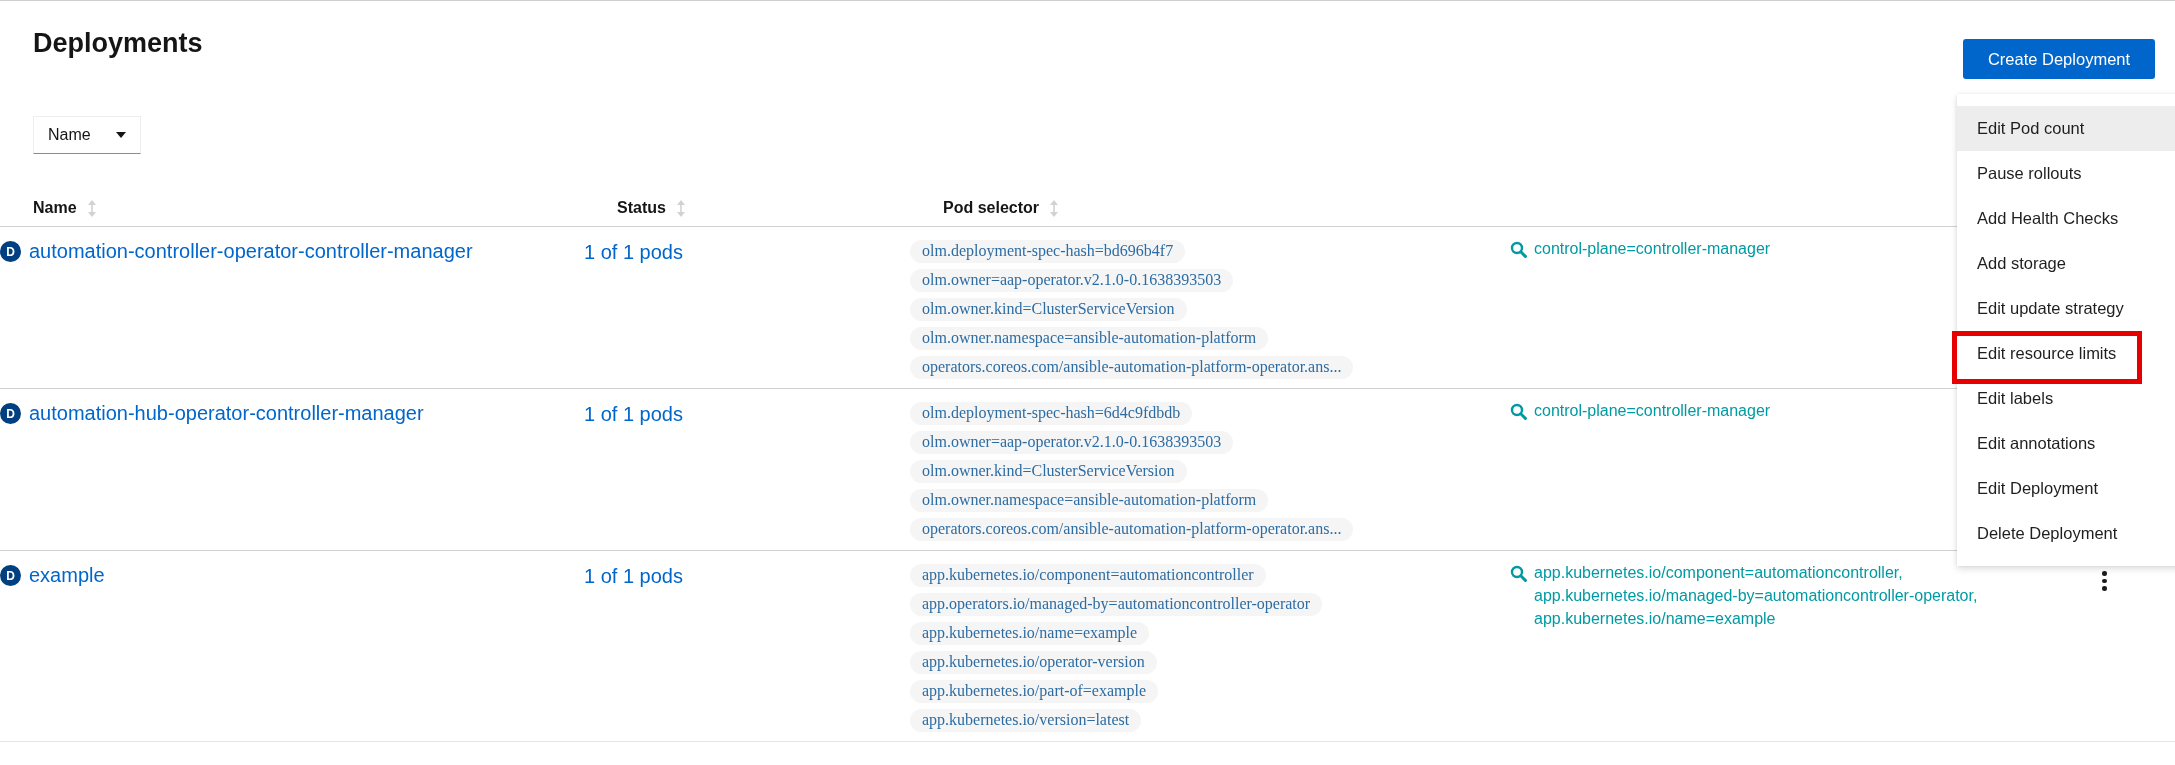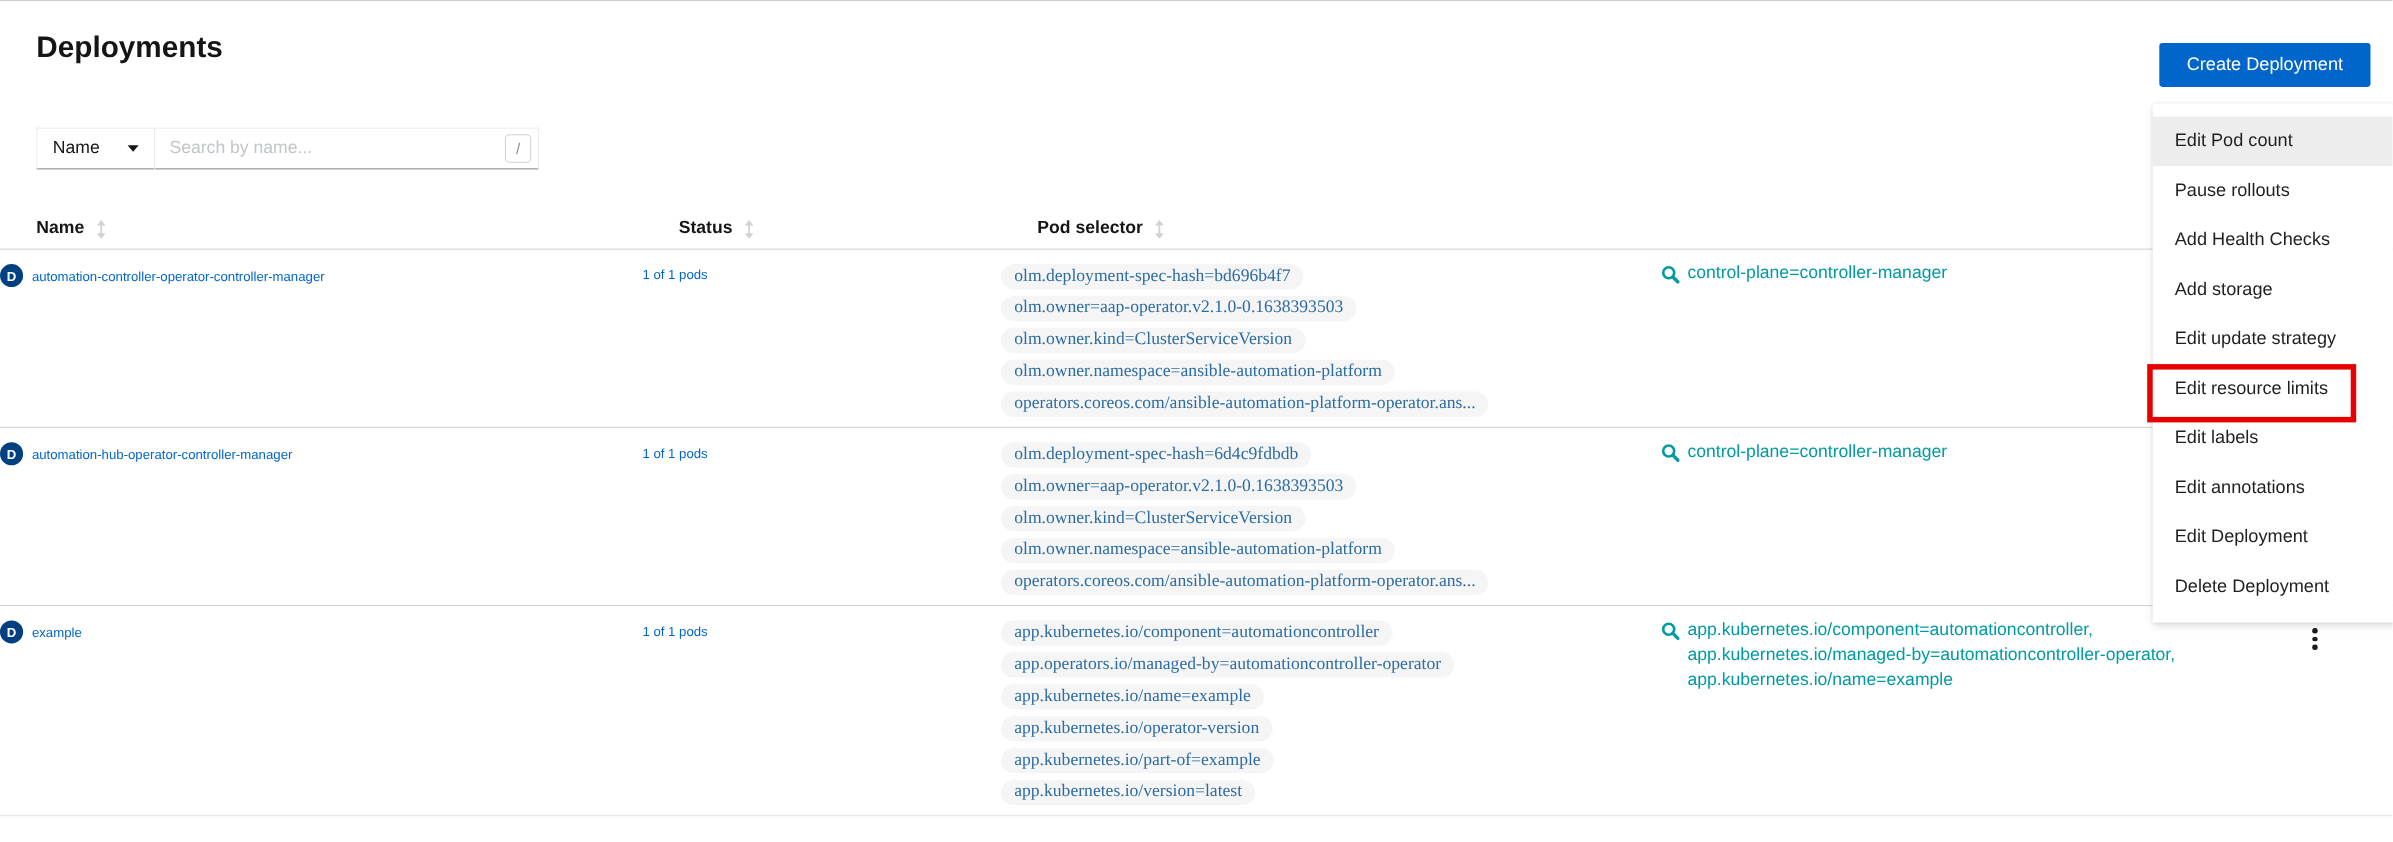--- a/index.html
+++ b/index.html
@@ -64,21 +64,21 @@
   .sort-icon { display: inline-flex; }
   .row { border-bottom: 1px solid #d2d2d2; padding: 13px 0 9px 0; align-items: start; }
   .row:last-child { border-bottom: 1px solid #e4e4e4; }
 
   .name-cell { display: flex; align-items: center; gap: 8px; }
   .res-badge {
     width: 21px; height: 21px; border-radius: 50%; background: #004080; color: #fff;
     font-size: 12px; font-weight: 700; display: flex; align-items: center;
     justify-content: center; flex: none;
   }
-  .link { color: #0066cc; font-size: 12px; text-decoration: none; cursor: pointer; }
+  .link { color: #0066cc; font-size: 20px; text-decoration: none; cursor: pointer; }
   .status-cell { padding-top: 1px; }
 
   .labels-cell { display: flex; flex-direction: column; gap: 6px; align-items: flex-start; }
   .chip {
     background: #f5f5f5; border-radius: 13px; padding: 2px 12px 3px 12px;
     font-size: 16px; color: #2d6ca2; white-space: nowrap; font-family: Liberation Serif, serif;
   }
 
   .selector-cell { display: flex; gap: 7px; color: #009aa2; font-size: 16px; cursor: pointer; }
   .selector-cell .lines { display: flex; flex-direction: column; gap: 5px; }
@@ -110,24 +110,20 @@
 <body>
 
 <h1 class="page-title">Deployments</h1>
 
 <button class="create-btn">Create Deployment</button>
 
 <div class="filter-bar">
   <div class="filter-type">
     <span>Name</span>
     <span class="caret-down"></span>
-  </div>
-  <div class="search-box">
-    <input type="text" value="" placeholder="Search by name..." style="">
-    <span class="shortcut-badge">/</span>
   </div>
 </div>
 
 <div class="table">
   <div class="thead grid-cols">
     <div class="th">
       <span>Name</span>
       <span class="sort-icon">
           <svg width="8" height="17" viewBox="0 0 8 17">
             <path d="M4 0 L8 5 H0 Z M3.2 4.5 h1.6 v8 h-1.6 Z M4 17 L0 12 H8 Z" fill="#d2d2d2"></path>

